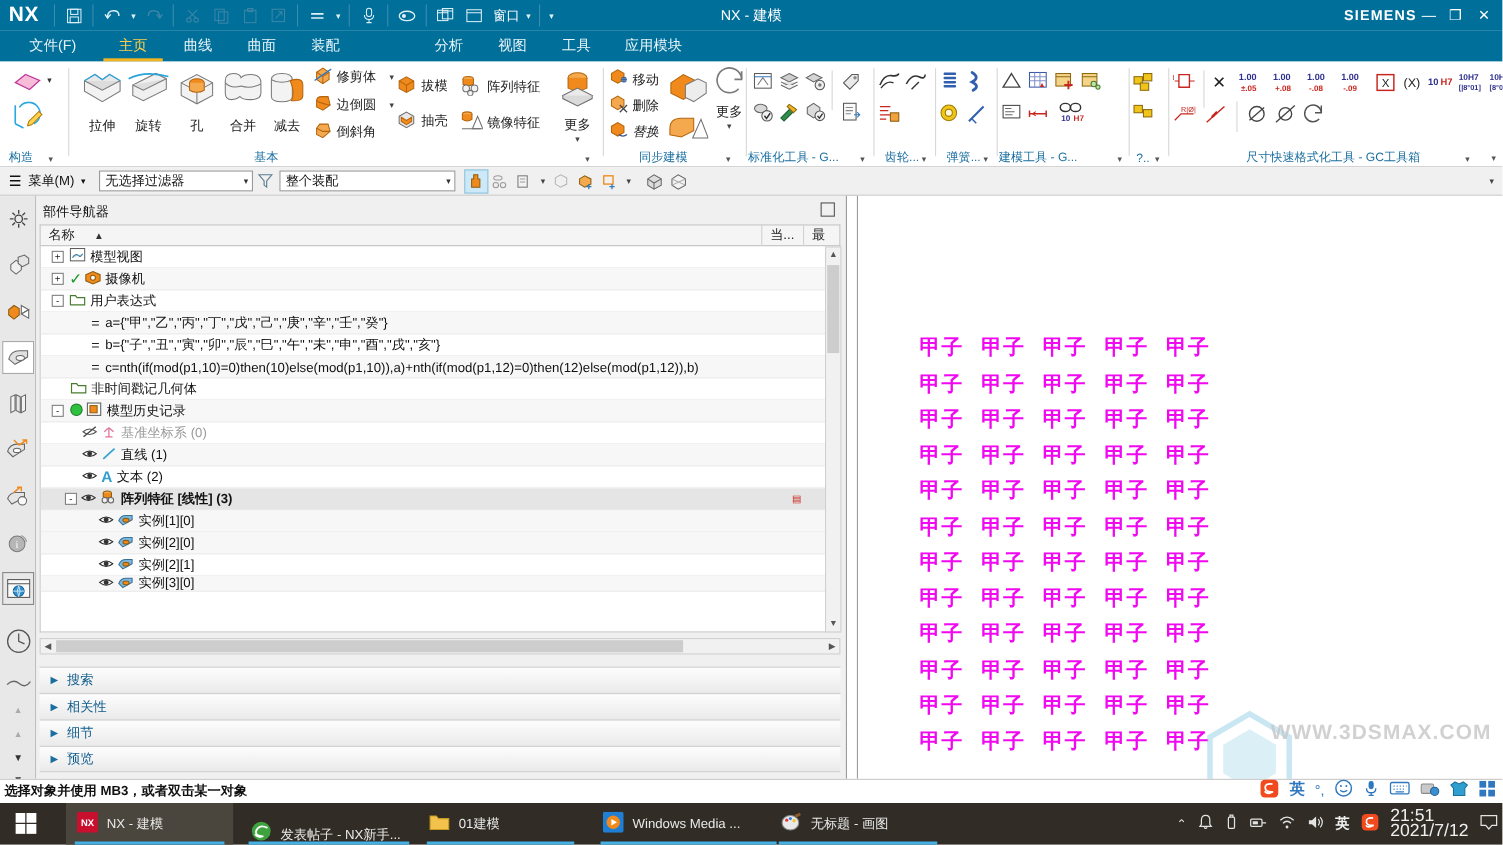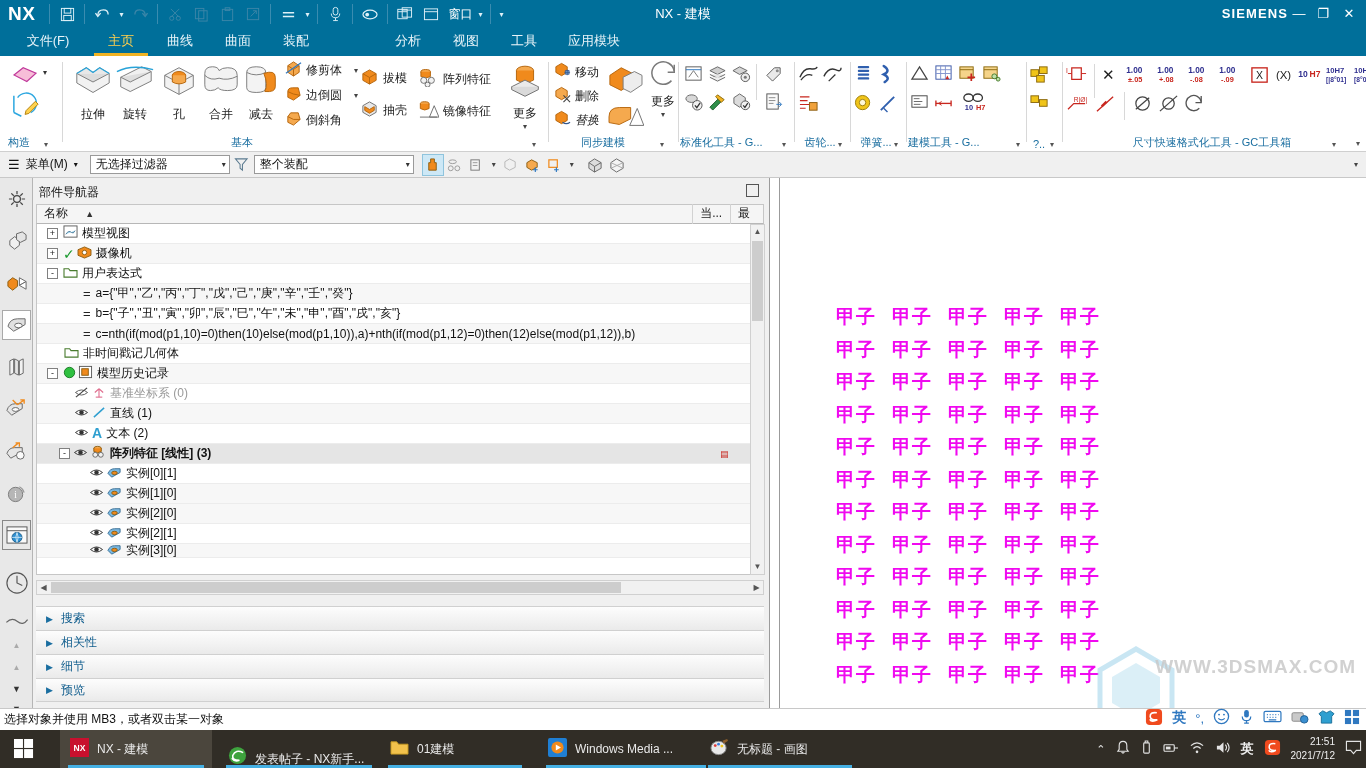--- a/index.html
+++ b/index.html
@@ -200,21 +200,21 @@
     color: #c9c9c9; font-size: 19px; font-weight: bold; letter-spacing: 1px;
     opacity: .85;
   }
 
   
   #statusbar {
     position: absolute; top: 708px; left: 0; width: 1366px; height: 22px;
     background: #ffffff; border-top: 1px solid #c8c8c8;
     display: flex; align-items: center;
   }
-  #status-text { font-size: 12px; color: #111; padding-left: 4px; font-weight: normal; }
+  #status-text { font-size: 12px; color: #111; padding-left: 4px; font-weight: bold; }
 
   
   #ime {
     position: absolute; top: 706px; right: 6px; height: 24px;
     display: flex; align-items: center; gap: 9px;
   }
 
   
   #taskbar {
     position: absolute; top: 730px; left: 0; width: 1366px; height: 38px;
@@ -232,21 +232,21 @@
   .tbtask.active { background: #4b463d; }
   .tbtask .tlabel { margin-left: 8px; }
   .tbtask .underline {
     position: absolute; bottom: 0; left: 8px; right: 8px; height: 3px; background: #45b0e3;
   }
   #tray {
     position: absolute; right: 0; top: 0; height: 38px;
     display: flex; align-items: center; gap: 10px; padding-right: 4px;
     color: #e3e3e3; font-size: 12px;
   }
-  #clock { text-align: right; line-height: 14px; font-size: 10px; color: #f0f0f0; }
+  #clock { text-align: left; line-height: 14px; font-size: 16px; color: #f0f0f0; }
 </style>
 </head>
 <body>
 
 <div id="titlebar">
   <div id="nx-logo">NX</div>
   <div class="tb-sep"></div>
   <div class="tb-btn">
     <svg width="15" height="15" viewBox="0 0 16 16">
         <rect x="1.5" y="1.5" width="13" height="13" fill="none" stroke="#dff1f8"></rect>
@@ -1065,32 +1065,20 @@
       <span style="margin-right:4px;"><svg width="15" height="14" viewBox="0 0 16 15">
             <ellipse cx="7" cy="3.5" rx="4" ry="2" fill="#f5a94e" stroke="#8c5d10"></ellipse>
             <path d="M3 3.5 L3 7 Q7 9.5 11 7 L11 3.5" fill="#f08a1c" stroke="#8c5d10"></path>
             <circle cx="4.5" cy="10.5" r="2.6" fill="#f0f0f0" stroke="#666"></circle>
             <circle cx="10.5" cy="10.5" r="2.6" fill="#f0f0f0" stroke="#666"></circle>
           </svg></span>
       <span class="tbold">阵列特征 [线性] (3)</span>
       <span style="position:absolute;left:683px;font-size:9px;color:#c8261e;">▤</span>
     </div>
 
-    <div class="trow">
-      <span style="width:52px;"></span>
-      <span style="margin-right:3px;"><svg width="15" height="13" viewBox="0 0 16 14">
-            <path d="M1.5 7 Q8 1.5 14.5 7 Q8 12.5 1.5 7 Z" fill="none" stroke="#333"></path>
-            <circle cx="8" cy="7" r="2.4" fill="#333"></circle>
-          </svg></span>
-      <span style="margin-right:4px;"><svg width="15" height="14" viewBox="0 0 16 15">
-            <path d="M1 9 Q3 4 8 4 L14 4 L14 8 Q9 11 5 13 Z" fill="#7ab8e0" stroke="#3a6f94"></path>
-            <ellipse cx="8" cy="8.5" rx="3" ry="1.8" fill="#f08a1c" stroke="#8c5d10"></ellipse>
-          </svg></span>
-      <span>实例[0][1]</span>
-    </div>
     <div class="trow alt">
       <span style="width:52px;"></span>
       <span style="margin-right:3px;"><svg width="15" height="13" viewBox="0 0 16 14">
             <path d="M1.5 7 Q8 1.5 14.5 7 Q8 12.5 1.5 7 Z" fill="none" stroke="#333"></path>
             <circle cx="8" cy="7" r="2.4" fill="#333"></circle>
           </svg></span>
       <span style="margin-right:4px;"><svg width="15" height="14" viewBox="0 0 16 15">
             <path d="M1 9 Q3 4 8 4 L14 4 L14 8 Q9 11 5 13 Z" fill="#7ab8e0" stroke="#3a6f94"></path>
             <ellipse cx="8" cy="8.5" rx="3" ry="1.8" fill="#f08a1c" stroke="#8c5d10"></ellipse>
           </svg></span>

